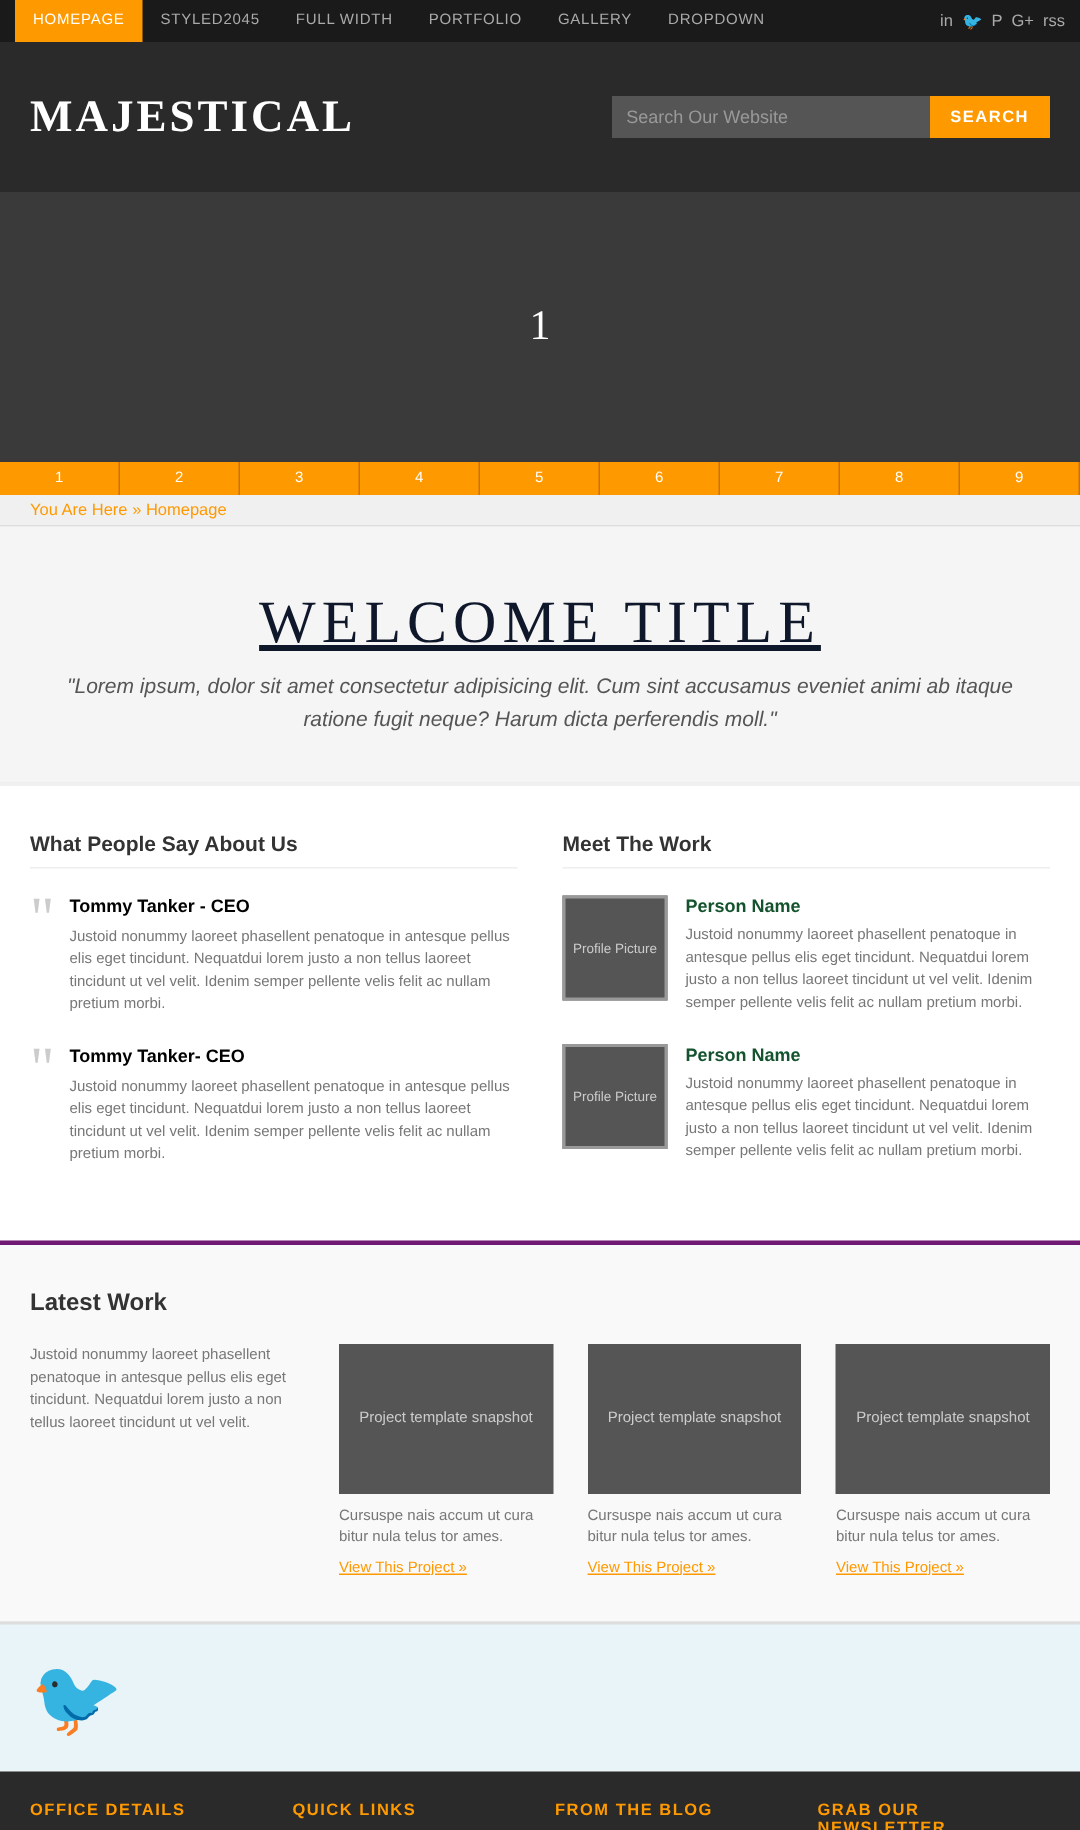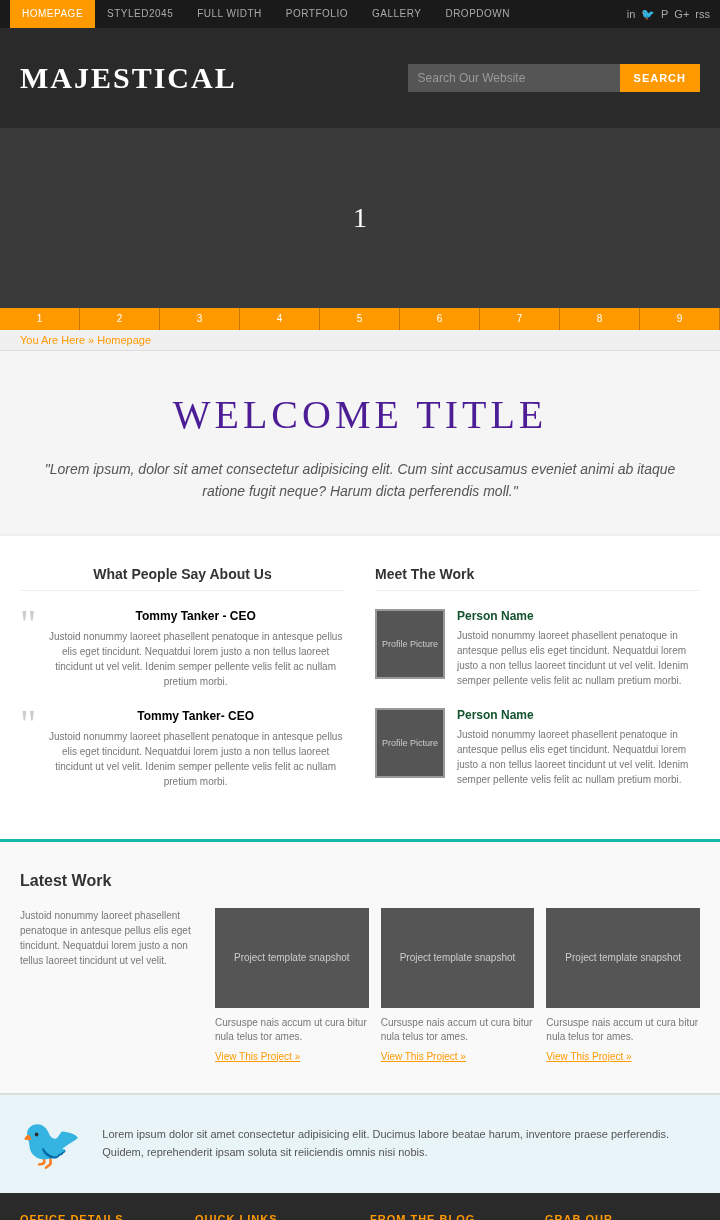--- a/index.html
+++ b/index.html
@@ -28,49 +28,49 @@
     
     .slider-nav { background: #f90; display: flex; height: 22px; }
     .slider-nav span { flex: 1; text-align: center; line-height: 22px; font-size: 10px; color: #fff; border-right: 1px solid #c77700; cursor: pointer; }
 
     
     .breadcrumb { background: #f0f0f0; padding: 4px 20px; font-size: 11px; color: #555; border-bottom: 1px solid #ddd; }
     .breadcrumb span { color: #f90; }
 
     
     .welcome { background: #f5f5f5; text-align: center; padding: 40px 30px 30px; }
-    .welcome h1 { font-size: 40px; color: #4c1d95; letter-spacing: 4px; font-weight: normal; font-family: Georgia, serif; text-transform: uppercase; margin-bottom: 20px; }
+    .welcome h1 { font-size: 40px; color: #0f172a; letter-spacing: 4px; font-weight: normal; font-family: Georgia, serif; text-transform: uppercase; margin-bottom: 8px; text-decoration: underline; }
     .welcome p { font-size: 14px; color: #555; font-style: italic; max-width: 660px; margin: 0 auto; line-height: 1.6; }
 
     
     .two-col { background: #fff; display: flex; padding: 30px 20px; gap: 30px; border-top: 3px solid #f0f0f0; }
-    .col-left { flex: 1; text-align: center; }
+    .col-left { flex: 1; }
     .col-right { flex: 1; }
     .section-title { font-size: 14px; font-weight: bold; color: #333; margin-bottom: 18px; border-bottom: 1px solid #eee; padding-bottom: 8px; }
 
     
     .testimonial { margin-bottom: 20px; display: flex; gap: 10px; }
     .quote-mark { font-size: 40px; color: #ccc; line-height: 1; margin-top: -5px; font-family: Georgia, serif; }
     .testimonial-content h4 { font-size: 12px; color: #000000; font-weight: bold; margin-bottom: 6px; }
     .testimonial-content p { font-size: 10px; color: #777; line-height: 1.5; }
 
     
     .team-member { display: flex; gap: 12px; margin-bottom: 20px; }
     .profile-pic { width: 70px; height: 70px; background: #555; border: 2px solid #999; display: flex; align-items: center; justify-content: center; font-size: 9px; color: #ccc; text-align: center; flex-shrink: 0; }
     .team-info h4 { font-size: 12px; color: #14532d; font-weight: bold; margin-bottom: 5px; }
     .team-info p { font-size: 10px; color: #777; line-height: 1.5; }
 
     
-    .latest-work { background: #f9f9f9; padding: 30px 20px; border-top: 3px solid #14b8a6; }
+    .latest-work { background: #f9f9f9; padding: 30px 20px; border-top: 3px solid #701a75; }
     .latest-work-title { font-size: 16px; font-weight: bold; color: #333; margin-bottom: 18px; }
     .work-grid { display: flex; gap: 0; }
     .work-left { flex: 0 0 180px; margin-right: 15px; }
     .work-left p { font-size: 10px; color: #777; line-height: 1.5; }
     .work-items { display: flex; flex: 1; gap: 12px; }
-    .work-item { flex: 1; }
+    .work-item { flex: 1; margin-left: 11px; }
     .work-thumb { background: #555; height: 100px; display: flex; align-items: center; justify-content: center; font-size: 10px; color: #ccc; text-align: center; margin-bottom: 8px; }
     .work-item p { font-size: 10px; color: #777; line-height: 1.4; margin-bottom: 5px; }
     .work-item .orange { color: #f90; font-size: 10px; }
 
     
     .twitter-bar { background: #e8f4f8; padding: 20px 20px; display: flex; align-items: center; gap: 20px; border-top: 2px solid #ddd; }
     .twitter-icon { font-size: 50px; color: #55acee; }
     .twitter-bar p { font-size: 11px; color: #555; line-height: 1.6; }
 
     
@@ -197,21 +197,20 @@
         <div class="work-thumb">Project template snapshot</div>
         <p>Cursuspe nais accum ut cura bitur nula telus tor ames.</p>
         <a class="orange" href="#">View This Project »</a>
       </div>
     </div>
   </div>
 </section>
 
 <div class="twitter-bar">
   <div class="twitter-icon">🐦</div>
-  <p>Lorem ipsum dolor sit amet consectetur adipisicing elit. Ducimus labore beatae harum, inventore praese perferendis. Quidem, reprehenderit ipsam soluta sit reiiciendis omnis nisi nobis.</p>
 </div>
 
 <footer class="footer-dark">
 
   <div class="footer-col">
     <h5>OFFICE DETAILS</h5>
 
   </div>
 
   <div class="footer-col">

